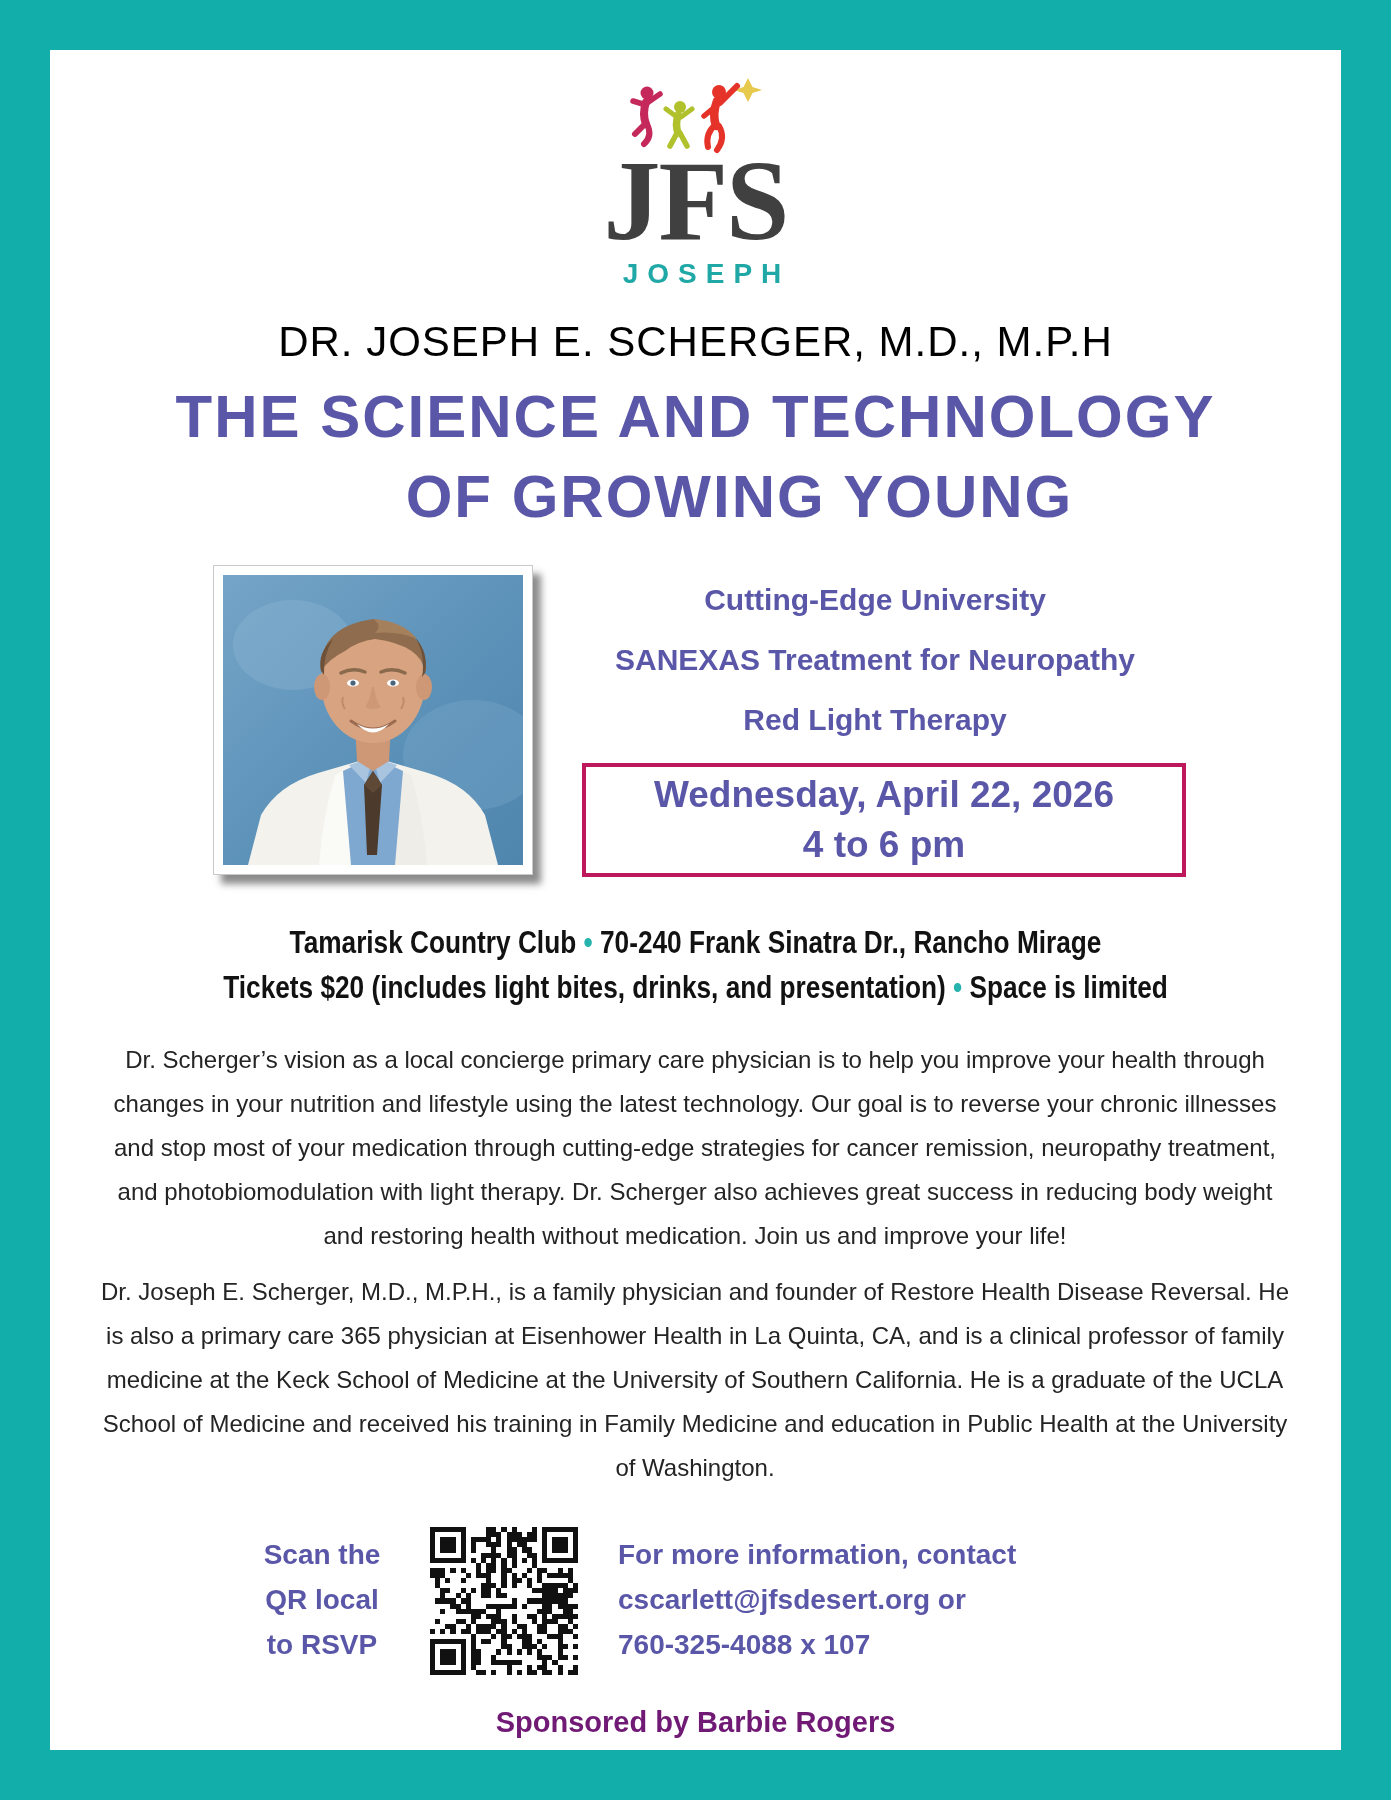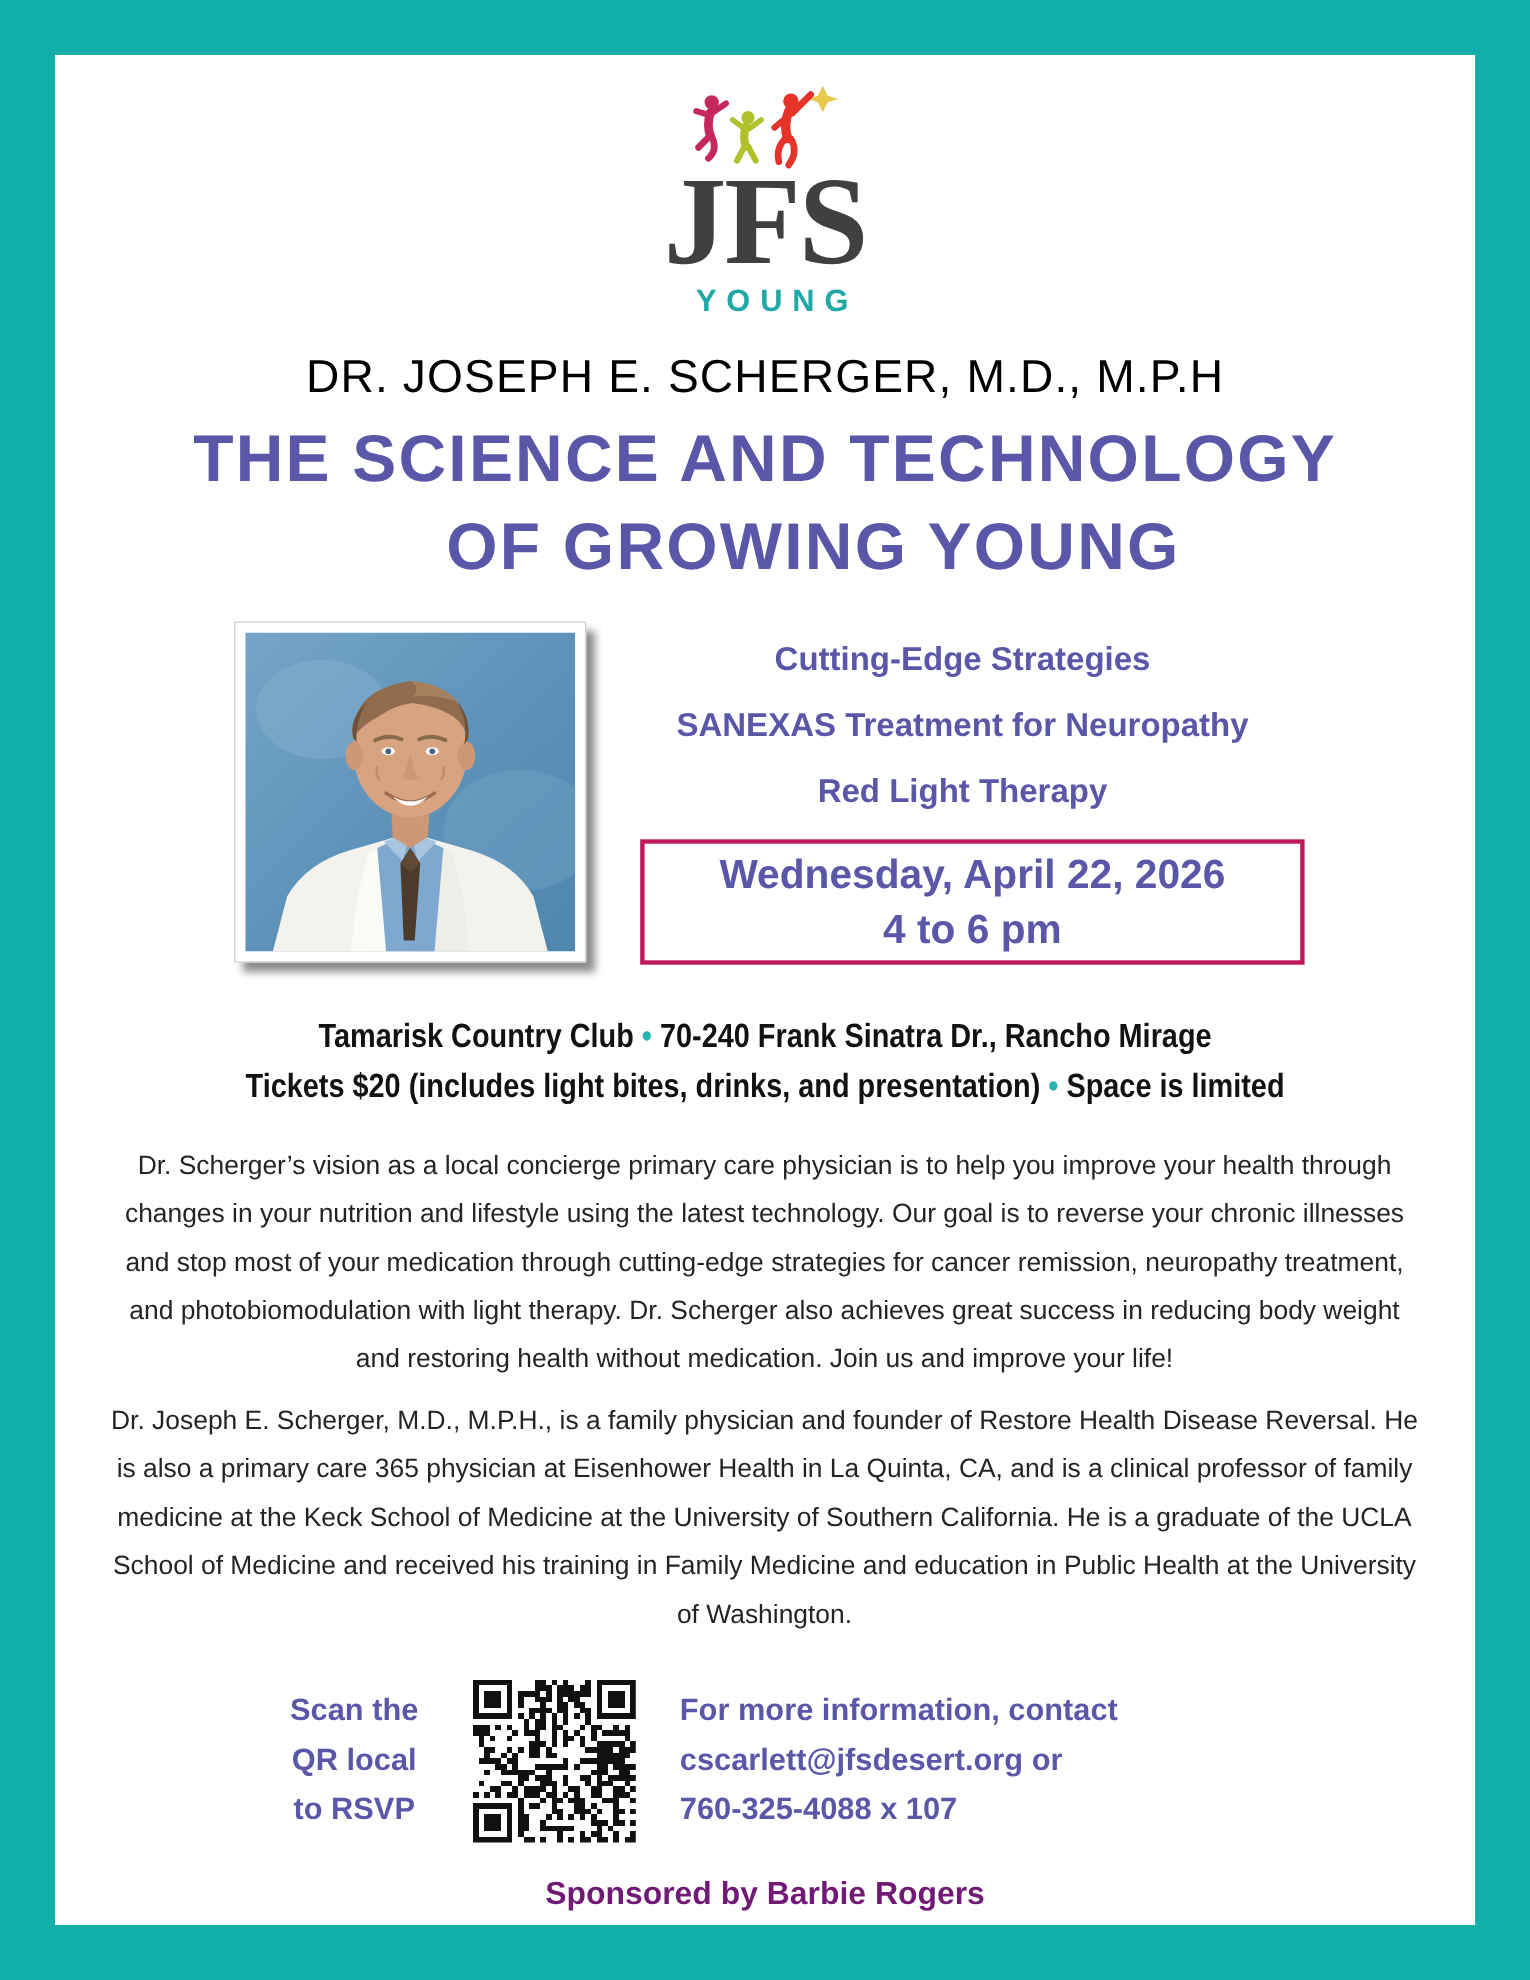--- a/index.html
+++ b/index.html
@@ -138,21 +138,21 @@
         <circle cx="99" cy="16" r="7" fill="#E63329" stroke="none"></circle>
         <path d="M97 25 Q92 38 96 50" stroke-width="8.5"></path>
         <path d="M100 27 L117 10" stroke-width="6"></path>
         <path d="M96 30 L84 40" stroke-width="5.5"></path>
         <path d="M95 49 Q85 58 88 71" stroke-width="6"></path>
         <path d="M99 50 Q106 62 97 74" stroke-width="6"></path>
       </g>
     </svg>
   </div>
   <div class="abs centered logo-jfs">JFS</div>
-  <div class="abs centered logo-desert">YOUNG</div>
+  <div class="abs centered logo-desert">JOSEPH</div>
 
   <div class="abs centered speaker-title">DR. JOSEPH E. SCHERGER, M.D., M.P.H</div>
   <div class="abs centered main-title l1">THE SCIENCE AND TECHNOLOGY</div>
   <div class="abs centered main-title l2">OF GROWING YOUNG</div>
 
   <div class="abs photo-frame">
     <svg viewBox="0 0 300 290">
       <defs>
         <linearGradient id="bgg" x1="0" y1="0" x2="1" y2="1">
           <stop offset="0" stop-color="#75A5C8"></stop>
@@ -200,21 +200,21 @@
       <path d="M149 112 Q146 128 142 132 Q150 136 158 132 Q153 128 151 112" fill="#CE9776"></path>
 
       <path d="M128 146 Q150 162 172 146" stroke="#9C6B50" stroke-width="3" fill="none" stroke-linecap="round"></path>
       <path d="M134 149 Q150 158 166 149 Q150 166 134 149 Z" fill="#FDFDFD"></path>
       <path d="M122 134 Q118 128 120 122" stroke="#C08B68" stroke-width="2" fill="none"></path>
       <path d="M178 134 Q182 128 180 122" stroke="#C08B68" stroke-width="2" fill="none"></path>
     </svg>
   </div>
 
   <div class="abs highlights">
-    <div>Cutting-Edge Strategies</div>
+    <div>Cutting-Edge University</div>
     <div>SANEXAS Treatment for Neuropathy</div>
     <div>Red Light Therapy</div>
   </div>
 
   <div class="abs date-box">
     <div>Wednesday, April 22, 2026</div>
     <div>4 to 6 pm</div>
   </div>
 
   <div class="abs centered venue-line v1">

